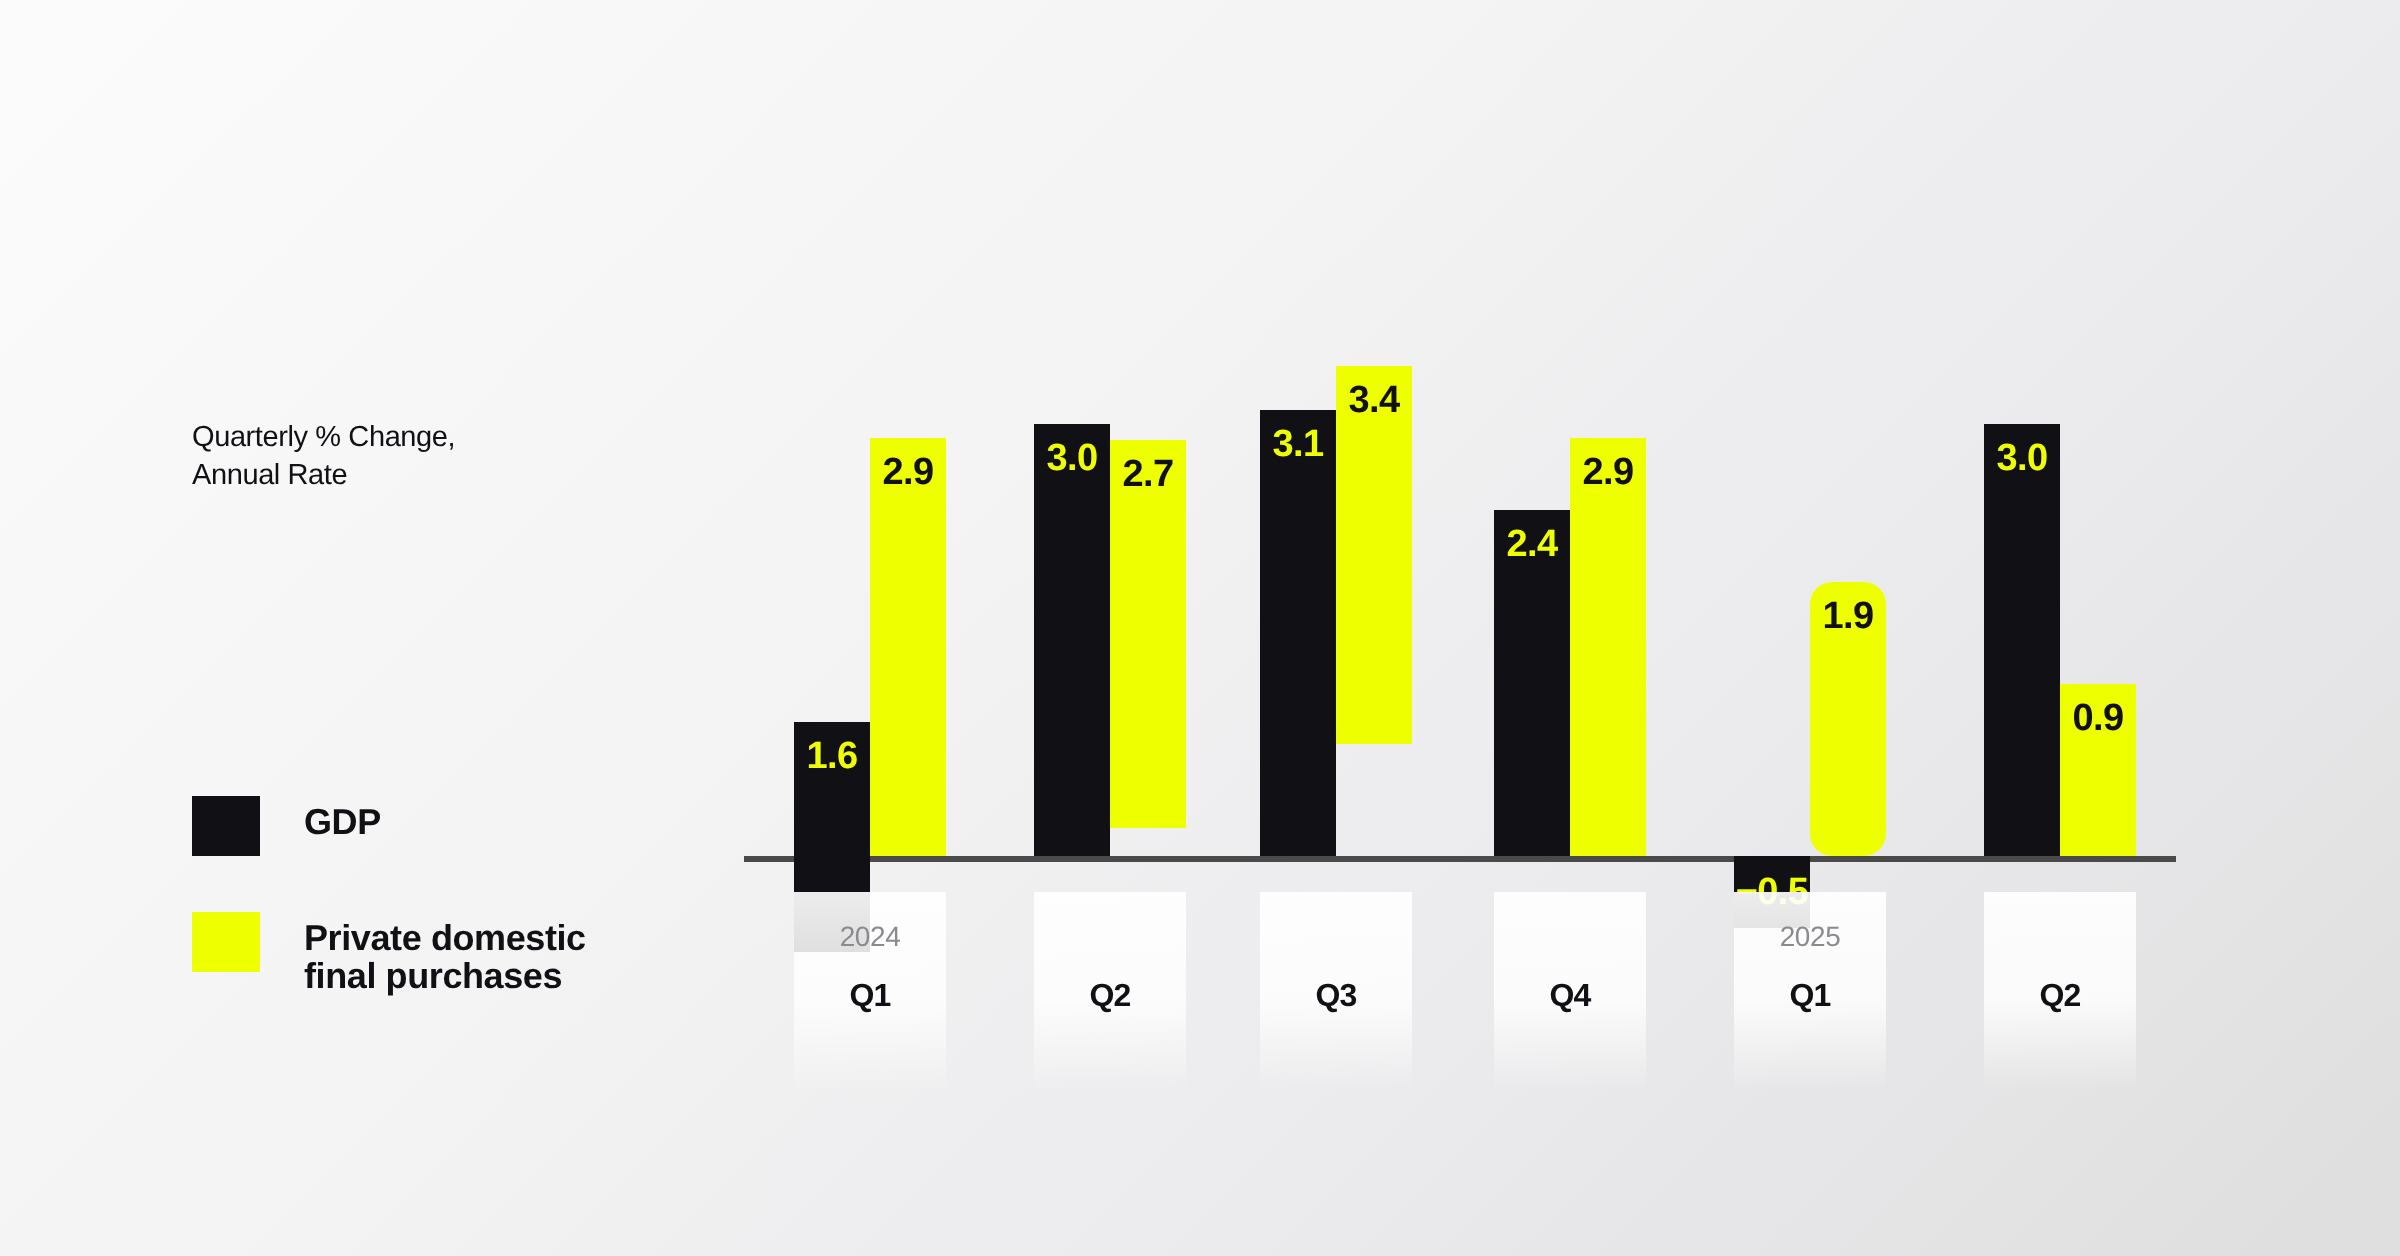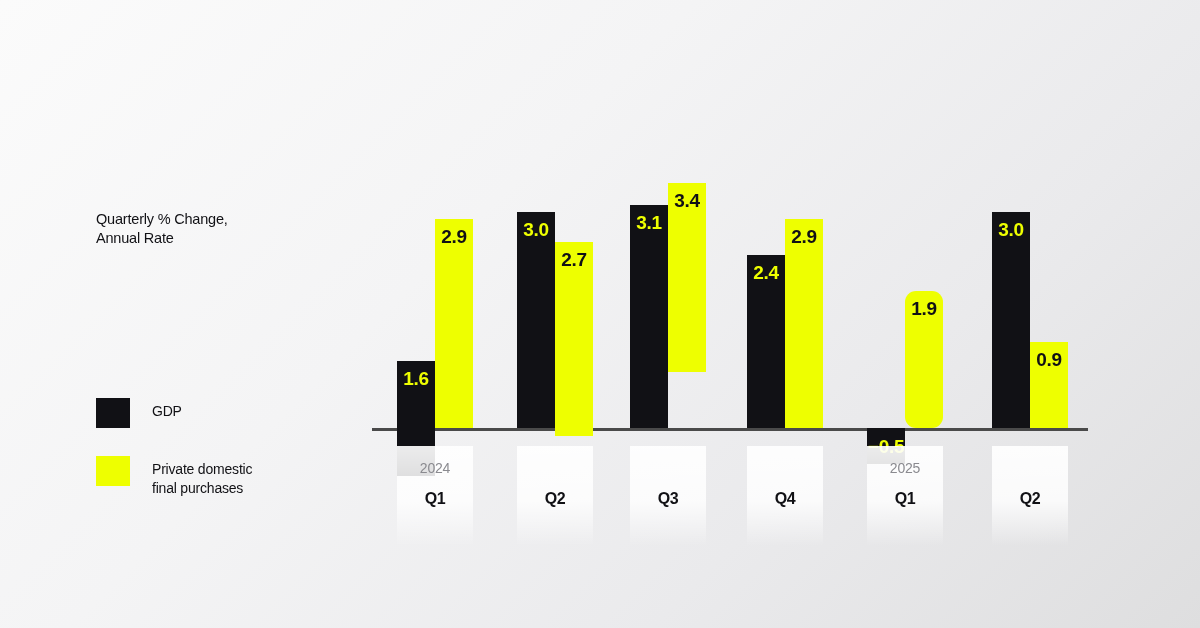--- a/index.html
+++ b/index.html
@@ -28,21 +28,21 @@
     position:absolute; left:96px; top:210px;
     font-size:14.5px; font-weight:normal; line-height:19px;
     letter-spacing:-0.2px; color:#111115; white-space:pre-line;
   }
 
   
   #legend { position:absolute; left:96px; top:398px; }
   .legend-row { display:flex; align-items:flex-start; margin-bottom:28px; }
   .legend-swatch { width:34px; height:30px; flex:0 0 34px; }
   .legend-label {
-    margin-left:22px; font-size:14px; font-weight:normal;
+    margin-left:22px; font-size:18px; font-weight:bold;
     line-height:19px; letter-spacing:-0.2px; color:#111115;
     white-space:pre-line; padding-top:4px;
   }
 
   
   #plot { position:absolute; left:372px; top:150px; width:716px; height:420px; }
 
   #axis-line {
     position:absolute; left:0; top:278px; width:716px; height:3px;
     background:#4a4a4a;
@@ -112,21 +112,21 @@
             <span class="bar-value">1.6</span>
           </div>
           <div class="bar bar-pdfp pos" style="height: 208.8px; top: 69.2px;">
             <span class="bar-value">2.9</span>
           </div>
         </div>
         <div class="group" style="left: 145px;">
           <div class="bar bar-gdp pos" style="height: 216px; top: 62px;">
             <span class="bar-value">3.0</span>
           </div>
-          <div class="bar bar-pdfp pos" style="height: 194.4px; top: 92px;">
+          <div class="bar bar-pdfp pos" style="height: 194.4px; top: 70px;">
             <span class="bar-value">2.7</span>
           </div>
         </div>
         <div class="group" style="left: 258px;">
           <div class="bar bar-gdp pos" style="height: 223.2px; top: 54.8px;">
             <span class="bar-value">3.1</span>
           </div>
           <div class="bar bar-pdfp pos" style="height: 189px; top: 33.2px;">
             <span class="bar-value">3.4</span>
           </div>

